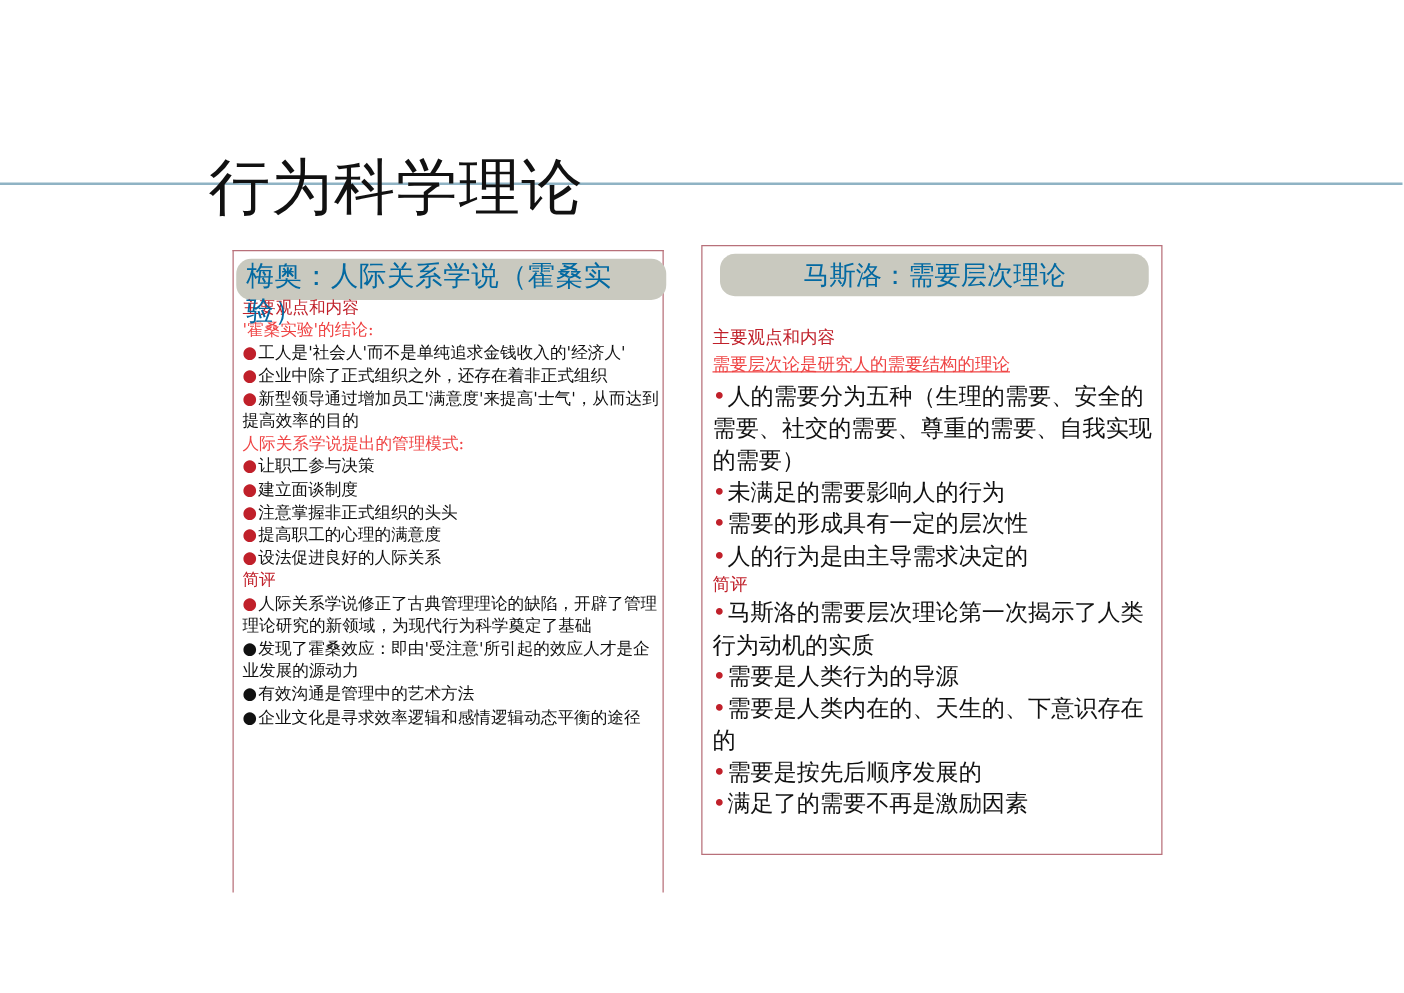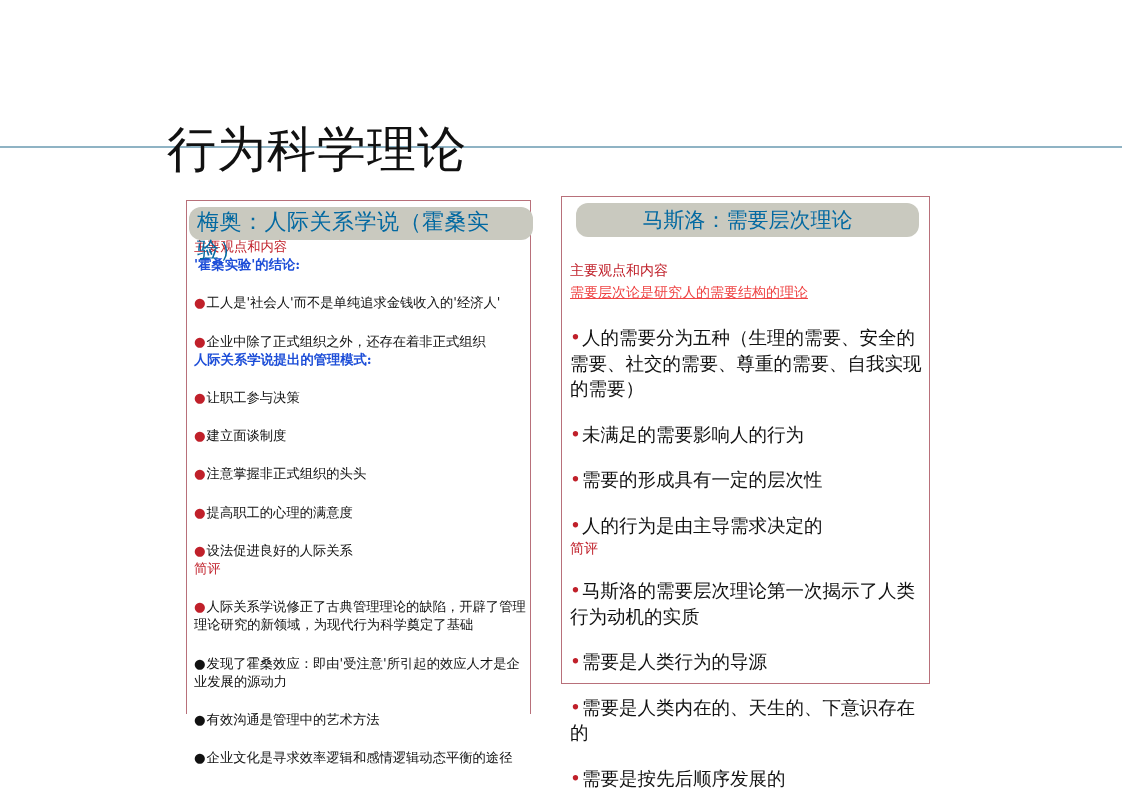--- a/index.html
+++ b/index.html
@@ -27,43 +27,44 @@
     font-family: "DejaVu Sans", "Liberation Sans", sans-serif; font-size: 22px; line-height: 28px; color: #0369a1;
     letter-spacing: 0.5px; word-break: break-all;
   }
   .pill-text-right {
     position: absolute; left: 576px; top: 205px; width: 343px; text-align: center;
     font-family: "DejaVu Sans", "Liberation Sans", sans-serif; font-size: 21px; line-height: 30px; color: #0369a1;
   }
   .col-left { position: absolute; left: 194px; top: 238px; width: 334px; font-size: 13.3px; line-height: 18.2px; font-weight: bold; }
   .col-right { position: absolute; left: 570px; top: 260px; width: 352px; font-size: 18.5px; line-height: 25.5px; font-weight: bold; }
   .col-left .red-h { color: #c0202a; font-weight: normal; }
-  .col-left .blue-h { color: #1d4ed8; font-weight: bold; }
+  .col-left .blue-h { color: #ef4444; font-weight: normal; }
   .col-right .red-h { color: #c0202a; font-size: 14px; line-height: 20px; font-weight: normal; }
   .col-right .blue-h { color: #ef4444; font-size: 14px; line-height: 25px; font-weight: normal; text-decoration: underline; }
-  .item { position: relative; margin-top: 20px; }
+  .item { position: relative; }
   .bullet-red::before { content: "●"; color: #c0202a; margin-right: 1px; }
   .bullet-black::before { content: "●"; color: #111; margin-right: 1px; }
   .bullet-dot::before { content: "•"; color: #c0202a; margin-right: 1px; }
   .col-right .item { font-weight: normal; }
   .col-left .item { font-weight: normal; }
 </style>
 </head>
 <body>
 
 <div class="rule"></div>
 <div class="title">行为科学理论</div>
 
 <div class="box left"></div>
 <div class="pill left"></div>
 <div class="col-left">
   <div class="red-h">主要观点和内容</div>
   <div class="blue-h">'霍桑实验'的结论:</div>
   <div class="item bullet-red">工人是'社会人'而不是单纯追求金钱收入的'经济人'</div>
   <div class="item bullet-red">企业中除了正式组织之外，还存在着非正式组织</div>
+  <div class="item bullet-red">新型领导通过增加员工'满意度'来提高'士气'，从而达到提高效率的目的</div>
   <div class="blue-h">人际关系学说提出的管理模式:</div>
   <div class="item bullet-red">让职工参与决策</div>
   <div class="item bullet-red">建立面谈制度</div>
   <div class="item bullet-red">注意掌握非正式组织的头头</div>
   <div class="item bullet-red">提高职工的心理的满意度</div>
   <div class="item bullet-red">设法促进良好的人际关系</div>
   <div class="red-h">简评</div>
   <div class="item bullet-red">人际关系学说修正了古典管理理论的缺陷，开辟了管理理论研究的新领域，为现代行为科学奠定了基础</div>
   <div class="item bullet-black">发现了霍桑效应：即由'受注意'所引起的效应人才是企业发展的源动力</div>
   <div class="item bullet-black">有效沟通是管理中的艺术方法</div>

